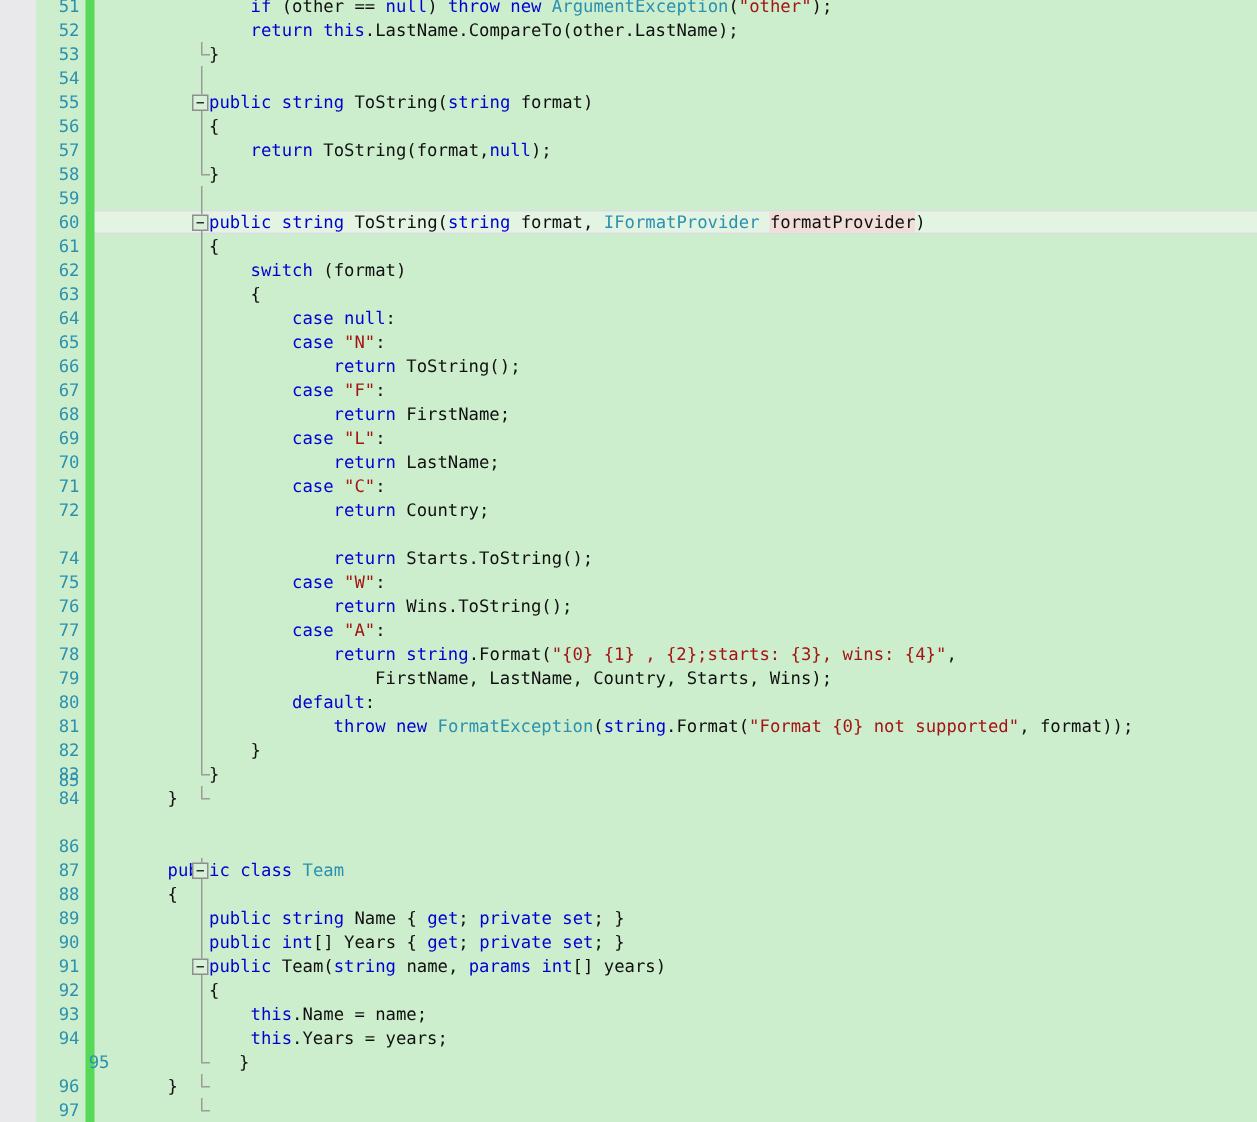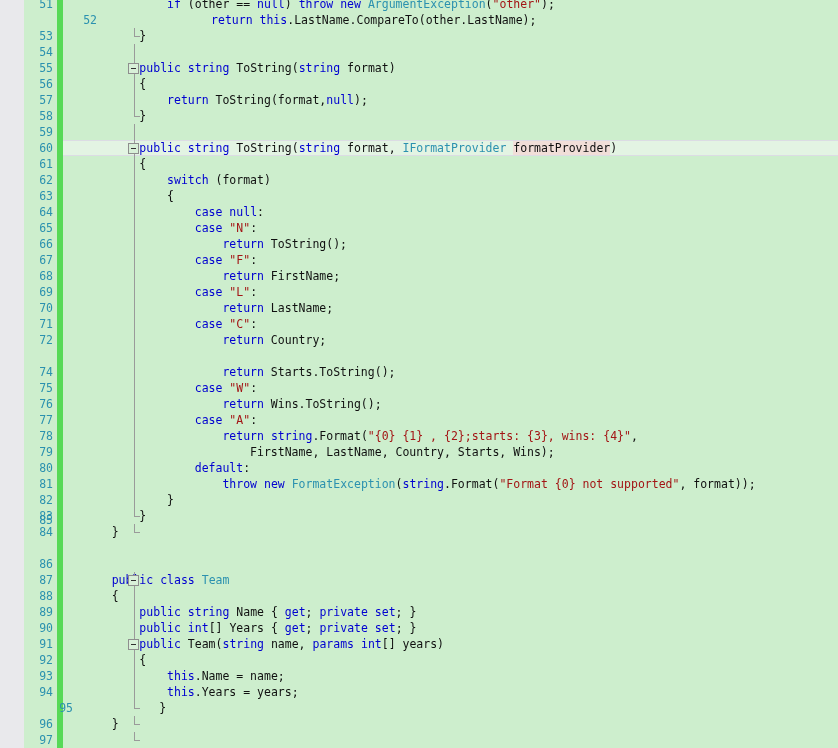--- a/index.html
+++ b/index.html
@@ -190,21 +190,21 @@
       <div class="fold-line" style="top: 700px; height: 8px;"></div>
       <div class="fold-tick" style="top: 708px;"></div>
       <div class="fold-line" style="top: 716px; height: 8px;"></div>
       <div class="fold-tick" style="top: 724px;"></div>
       <div class="fold-line" style="top: 732px; height: 8px;"></div>
       <div class="fold-tick" style="top: 740px;"></div>
     </div>
 
   <div id="code-scroll">
       <div class="row" style="position: absolute; left: 0px; top: -4px; width: 838px;"><span class="lnum">51</span><span class="code" style="left: 167.04px;"><span class="kw">if</span><span class="pln"> (other == </span><span class="kw">null</span><span class="pln">) </span><span class="kw">throw</span><span class="pln"> </span><span class="kw">new</span><span class="pln"> </span><span class="typ">ArgumentException</span><span class="pln">(</span><span class="str">"other"</span><span class="pln">);</span></span></div>
-      <div class="row" style="position: absolute; left: 0px; top: 12px; width: 682px; margin-left: 44px;"><span class="lnum">52</span><span class="code" style="left: 167.04px;"><span class="kw">return</span><span class="pln"> </span><span class="kw">this</span><span class="pln">.LastName.CompareTo(other.LastName);</span></span></div>
+      <div class="row" style="position: absolute; left: 0px; top: 12px; width: 682px;"><span class="lnum">52</span><span class="code" style="left: 167.04px;"><span class="kw">return</span><span class="pln"> </span><span class="kw">this</span><span class="pln">.LastName.CompareTo(other.LastName);</span></span></div>
       <div class="row" style="position: absolute; left: 0px; top: 28px; width: 838px;"><span class="lnum">53</span><span class="code" style="left: 139.36px;"><span class="pln">}</span></span></div>
       <div class="row" style="position: absolute; left: 0px; top: 44px; width: 767px;"><span class="lnum">54</span><span class="code" style="left: 84px;"></span></div>
       <div class="row" style="position: absolute; left: 0px; top: 60px; width: 838px; padding-left: 44px;"><span class="lnum">55</span><span class="code" style="left: 139.36px;"><span class="kw">public</span><span class="pln"> </span><span class="kw">string</span><span class="pln"> ToString(</span><span class="kw">string</span><span class="pln"> format)</span></span></div>
       <div class="row" style="position: absolute; left: 0px; top: 76px; width: 838px;"><span class="lnum">56</span><span class="code" style="left: 139.36px;"><span class="pln">{</span></span></div>
       <div class="row" style="position: absolute; left: 0px; top: 92px; width: 838px;"><span class="lnum">57</span><span class="code" style="left: 167.04px;"><span class="kw">return</span><span class="pln"> ToString(format,</span><span class="kw">null</span><span class="pln">);</span></span></div>
       <div class="row" style="position: absolute; left: 0px; top: 108px; width: 838px;"><span class="lnum">58</span><span class="code" style="left: 139.36px;"><span class="pln">}</span></span></div>
       <div class="row" style="position: absolute; left: 0px; top: 124px; width: 838px;"><span class="lnum">59</span><span class="code" style="left: 84px;"></span></div>
       <div class="row current" style="position: absolute; left: 0px; top: 140px; width: 838px;"><span class="lnum">60</span><span class="code" style="left: 139.36px;"><span class="kw">public</span><span class="pln"> </span><span class="kw">string</span><span class="pln"> ToString(</span><span class="kw">string</span><span class="pln"> format, </span><span class="typ">IFormatProvider</span><span class="pln"> </span><span class="pln hl-ident">formatProvider</span><span class="pln">)</span></span></div>
       <div class="row" style="position: absolute; left: 0px; top: 156px; width: 835px;"><span class="lnum">61</span><span class="code" style="left: 139.36px;"><span class="pln">{</span></span></div>
       <div class="row" style="position: absolute; left: 0px; top: 172px; width: 838px;"><span class="lnum">62</span><span class="code" style="left: 167.04px;"><span class="kw">switch</span><span class="pln"> (format)</span></span></div>

